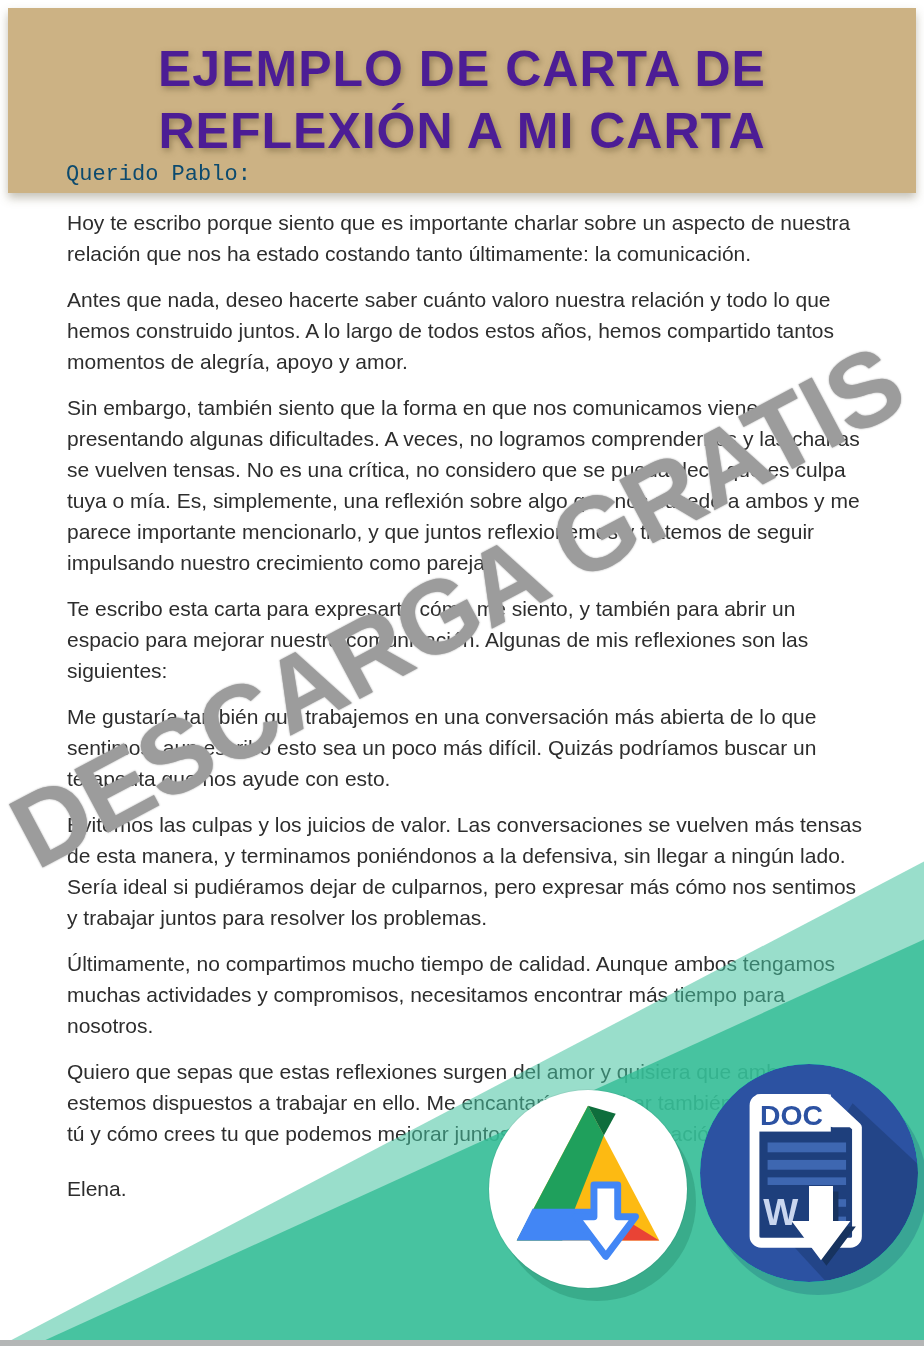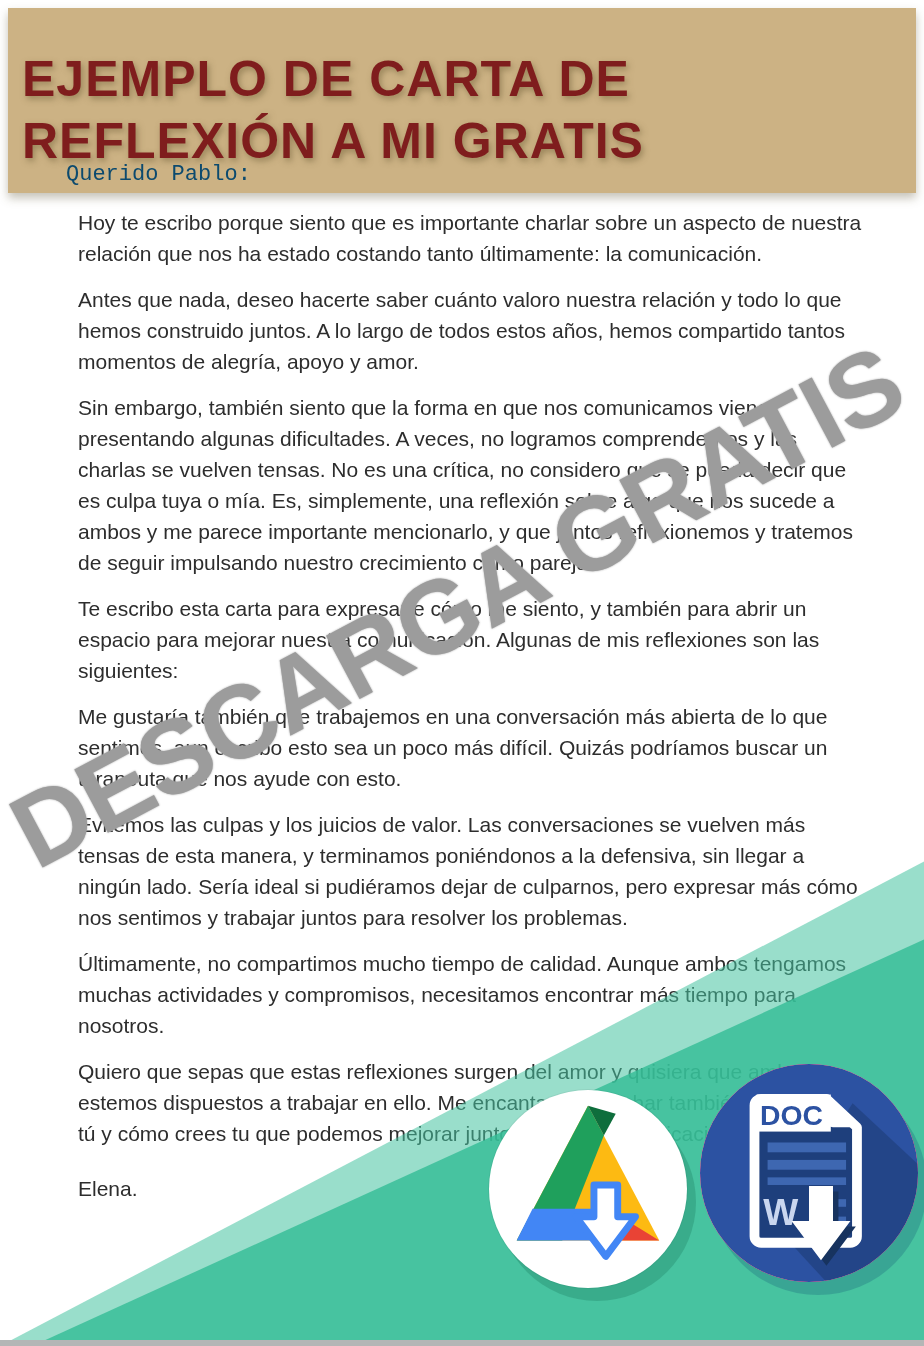--- a/index.html
+++ b/index.html
@@ -7,35 +7,35 @@
     position:relative;width:924px;height:1346px;overflow:hidden;
     background:#ffffff;font-family:"Liberation Sans",sans-serif;
   }
   
   .header-band{
     position:absolute;left:8px;top:8px;width:908px;height:185px;
     background:#ccb284;z-index:1;
     box-shadow:0 5px 9px rgba(90,80,50,.35);
   }
   .title{
-    margin:14px;padding-top:26px;
-    color:#7f1d1d;font-weight:bold;font-size:50px;line-height:62px;
+    margin:4px;padding-top:26px;text-align:center;
+    color:#4c1d95;font-weight:bold;font-size:50px;line-height:62px;
     letter-spacing:1px;
     text-shadow:2px 3px 6px rgba(110,92,55,.55);
   }
   .salutation{
     position:absolute;left:58px;bottom:6px;
     color:#0c4a6e;font-size:22px;font-family:Liberation Mono, monospace;
   }
   
   .letter{
     position:absolute;left:66px;top:207px;width:798px;z-index:1;
     color:#2d2d2d;font-size:21px;line-height:31px;
   }
-  .letter p{margin:0 0 15px 12px;}
+  .letter p{margin:0 0 15px 1px;}
   
   .watermark{
     position:absolute;left:457px;top:607px;z-index:2;
     transform:translate(-50%,-50%) rotate(-28deg);
     transform-origin:center;
     white-space:nowrap;
     font-size:104px;font-weight:bold;letter-spacing:-1px;
     color:#9c9c9c;text-shadow:0 0 2px #9c9c9c;
     pointer-events:none;
   }
@@ -54,34 +54,34 @@
     position:absolute;left:0;bottom:0;width:100%;height:6px;
     background:#b4b6b6;z-index:5;
   }
   
   .badge{position:absolute;border-radius:50%;z-index:6;}
   .badge-drive{
     left:489px;top:1090px;width:198px;height:198px;background:#ffffff;
     box-shadow:9px 13px 0 rgba(28,118,94,.30), 0 0 0 1px rgba(0,0,0,.05);
   }
   .badge-doc{
-    left:700px;top:1064px;width:218px;height:218px;background:#ec4899;
+    left:700px;top:1064px;width:218px;height:218px;background:#14b8a6;
     box-shadow:9px 13px 0 rgba(23,88,120,.28);
     overflow:hidden;
   }
   .badge svg{position:absolute;left:0;top:0;width:100%;height:100%;}
 </style>
 </head>
 <body>
 
 <div id="canvas">
 
   <div class="header-band">
     <h1 class="title"><span>EJEMPLO DE CARTA DE</span><br>
-      <span>REFLEXIÓN A MI GRATIS</span>
+      <span>REFLEXIÓN A MI CARTA</span>
     </h1>
     <div class="salutation">Querido Pablo:</div>
   </div>
 
   <div class="letter">
     <p>Hoy te escribo porque siento que es importante charlar sobre un aspecto de nuestra relación que nos ha estado costando tanto últimamente: la comunicación.</p>
     <p>Antes que nada, deseo hacerte saber cuánto valoro nuestra relación y todo lo que hemos construido juntos. A lo largo de todos estos años, hemos compartido tantos momentos de alegría, apoyo y amor.</p>
     <p>Sin embargo, también siento que la forma en que nos comunicamos viene presentando algunas dificultades. A veces, no logramos comprendernos y las charlas se vuelven tensas. No es una crítica, no considero que se pueda decir que es culpa tuya o mía. Es, simplemente, una reflexión sobre algo que nos sucede a ambos y me parece importante mencionarlo, y que juntos reflexionemos y tratemos de seguir impulsando nuestro crecimiento como pareja.</p>
     <p>Te escribo esta carta para expresarte cómo me siento, y también para abrir un espacio para mejorar nuestra comunicación. Algunas de mis reflexiones son las siguientes:</p>
     <p>Me gustaría también que trabajemos en una conversación más abierta de lo que sentimos, aun escribo esto sea un poco más difícil. Quizás podríamos buscar un terapeuta que nos ayude con esto.</p>

